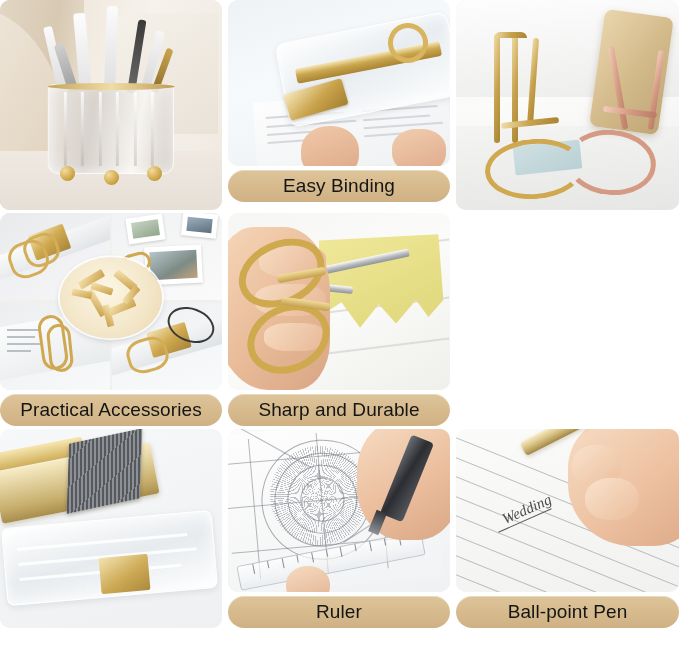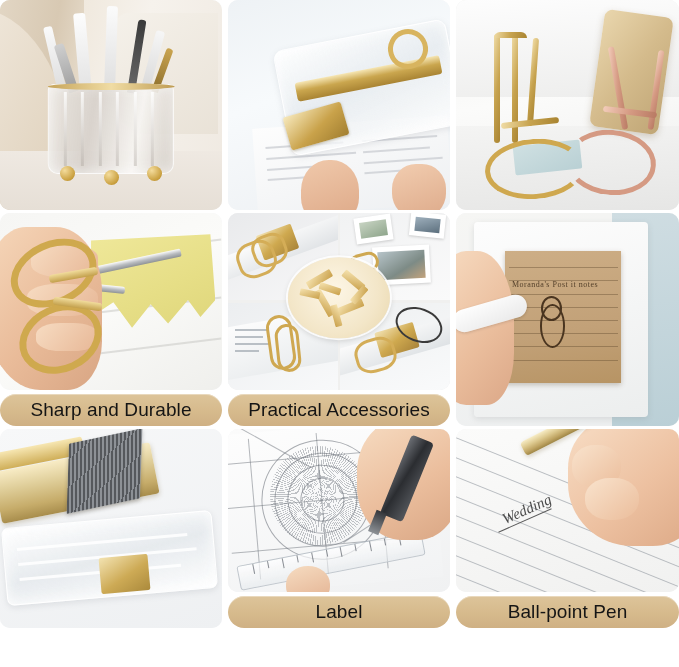--- a/index.html
+++ b/index.html
@@ -307,20 +307,21 @@
             <div class="bind-line" style="left:56%;top:58%;width:30%"></div>
           </div>
           <div class="bind-body"></div>
           <div class="bind-gold"></div>
           <div class="bind-plate"></div>
           <div class="bind-ring"></div>
           <div class="finger-a"></div>
           <div class="finger-b"></div>
         </div>
       </div>
+      <div class="caption cap-r1">Easy Binding</div>
     </div>
 
     <div class="cell">
       <div class="photo">
         <div class="ph bg-phone">
           <div class="sheet" style="left:0;top:0;width:100%;height:46%;background:linear-gradient(175deg,#fdfdfd,#ededec)"></div>
           <div class="sheet" style="left:0;bottom:0;width:100%;height:40%;background:linear-gradient(175deg,#f4f4f3,#e6e6e5)"></div>
           <div class="pad-blue"></div>
 
           <div>
@@ -334,45 +335,20 @@
 
           <div class="phone-gold"></div>
           <div>
             <div class="rosewire" style="right:26%;top:22%;width:6px;height:40%;transform:rotate(-10deg)"></div>
             <div class="rosewire" style="right:9%;top:24%;width:6px;height:38%;transform:rotate(8deg)"></div>
             <div class="rosewire" style="right:10%;top:52%;width:24%;height:6px;transform:rotate(7deg);border-radius:6px"></div>
             <div class="gold-loop" style="right:10%;top:62%;width:36%;height:26%;border-color:#d59a83 #d59a83 #d59a83 transparent;transform:rotate(5deg)"></div>
           </div>
         </div>
       </div>
-    </div>
-
-    <div class="cell">
-      <div class="photo">
-        <div class="ph bg-scissors">
-          <div class="fold" style="left:0;top:22%;width:100%;transform:rotate(-7deg)"></div>
-          <div class="fold" style="left:0;top:55%;width:100%;transform:rotate(-7deg)"></div>
-          <div class="fold" style="left:0;top:78%;width:100%;transform:rotate(-7deg)"></div>
-          <div class="yellowpaper"></div>
-
-          <div class="s-blade" style="left:36%;top:26%;width:46%;height:8px;transform:rotate(-12deg)"></div>
-          <div class="s-blade" style="left:30%;top:40%;width:26%;height:7px;transform:rotate(6deg)"></div>
-          <div class="s-pivot" style="left:38%;top:36%"></div>
-
-          <div class="hand4"></div>
-          <div class="finger4" style="left:14%;top:18%;width:30%;height:18%"></div>
-          <div class="finger4" style="left:12%;top:40%;width:32%;height:18%"></div>
-          <div class="finger4" style="left:16%;top:62%;width:28%;height:16%"></div>
-          <div class="s-ring" style="left:4%;top:16%;width:34%;height:28%"></div>
-          <div class="s-ring" style="left:8%;top:52%;width:32%;height:30%"></div>
-          <div style="position:absolute;left:22%;top:33%;width:22%;height:8px;transform:rotate(-10deg);background:linear-gradient(180deg,#f1dc9c,#c3a04c);border-radius:3px"></div>
-          <div style="position:absolute;left:24%;top:49%;width:22%;height:8px;transform:rotate(8deg);background:linear-gradient(180deg,#f1dc9c,#c3a04c);border-radius:3px"></div>
-        </div>
-      </div>
-      <div class="caption">Sharp and Durable</div>
     </div>
 
     <div class="cell">
       <div class="photo">
         <div class="ph bg-collage">
 
           <div class="quad q1">
             <div style="position:absolute;left:-10%;top:26%;width:120%;height:26%;transform:rotate(-20deg);background:linear-gradient(175deg,#fcfcfc,#dfe2e5)"></div>
             <div class="clip-body" style="left:28%;top:18%;width:34%;height:30%;transform:rotate(-20deg)"></div>
             <div class="clip-arm" style="left:8%;top:32%;width:30%;height:34%;transform:rotate(-20deg)"></div>
@@ -419,40 +395,44 @@
             <div class="gold-bit" style="left:60%;top:42%;width:20%;height:8%;transform:rotate(-48deg)"></div>
             <div class="gold-bit" style="left:12%;top:40%;width:20%;height:8%;transform:rotate(12deg)"></div>
           </div>
         </div>
       </div>
       <div class="caption">Practical Accessories</div>
     </div>
 
     <div class="cell">
       <div class="photo">
-        <div class="ph bg-label">
-          <div class="book-blue"></div>
-          <div class="book-white"></div>
-          <div class="notepad">
-            <div class="note-line" style="top:12%"></div>
-            <div class="note-line" style="top:22%"></div>
-            <div class="note-line" style="top:32%"></div>
-            <div class="note-line" style="top:42%"></div>
-            <div class="note-line" style="top:52%"></div>
-            <div class="note-line" style="top:62%"></div>
-            <div class="note-line" style="top:72%"></div>
-            <div class="note-line" style="top:82%"></div>
-            <div class="hw" style="left:6%;top:22%;font-size:8px;letter-spacing:.5px">Moranda's Post it notes</div>
-            <div style="position:absolute;left:30%;top:40%;width:18%;height:30%;border:2px solid #4a3520;border-radius:50%"></div>
-            <div style="position:absolute;left:31%;top:34%;width:15%;height:16%;border:2px solid #4a3520;border-radius:50%"></div>
-          </div>
-          <div class="note-hand"></div>
-          <div class="white-pen"></div>
-        </div>
-      </div>
+        <div class="ph bg-scissors">
+          <div class="fold" style="left:0;top:22%;width:100%;transform:rotate(-7deg)"></div>
+          <div class="fold" style="left:0;top:55%;width:100%;transform:rotate(-7deg)"></div>
+          <div class="fold" style="left:0;top:78%;width:100%;transform:rotate(-7deg)"></div>
+          <div class="yellowpaper"></div>
+
+          <div class="s-blade" style="left:36%;top:26%;width:46%;height:8px;transform:rotate(-12deg)"></div>
+          <div class="s-blade" style="left:30%;top:40%;width:26%;height:7px;transform:rotate(6deg)"></div>
+          <div class="s-pivot" style="left:38%;top:36%"></div>
+
+          <div class="hand4"></div>
+          <div class="finger4" style="left:14%;top:18%;width:30%;height:18%"></div>
+          <div class="finger4" style="left:12%;top:40%;width:32%;height:18%"></div>
+          <div class="finger4" style="left:16%;top:62%;width:28%;height:16%"></div>
+          <div class="s-ring" style="left:4%;top:16%;width:34%;height:28%"></div>
+          <div class="s-ring" style="left:8%;top:52%;width:32%;height:30%"></div>
+          <div style="position:absolute;left:22%;top:33%;width:22%;height:8px;transform:rotate(-10deg);background:linear-gradient(180deg,#f1dc9c,#c3a04c);border-radius:3px"></div>
+          <div style="position:absolute;left:24%;top:49%;width:22%;height:8px;transform:rotate(8deg);background:linear-gradient(180deg,#f1dc9c,#c3a04c);border-radius:3px"></div>
+        </div>
+      </div>
+      <div class="caption">Sharp and Durable</div>
+    </div>
+
+    <div class="cell">
     </div>
 
     <div class="cell">
       <div class="photo">
         <div class="ph bg-use">
           <div class="clear-base">
             <div class="clear-rib" style="left:6%;top:26%;width:82%"></div>
             <div class="clear-rib" style="left:6%;top:46%;width:86%"></div>
             <div class="clear-rib" style="left:6%;top:66%;width:78%"></div>
           </div>
@@ -494,21 +474,21 @@
             <div class="tick" style="left:72%;top:0;height:46%"></div>
             <div class="tick" style="left:80%;top:0;height:30%"></div>
             <div class="tick" style="left:88%;top:0;height:46%"></div>
           </div>
           <div class="hand8"></div>
           <div class="thumb8"></div>
           <div class="pen8"></div>
           <div class="pen8-tip"></div>
         </div>
       </div>
-      <div class="caption">Label</div>
+      <div class="caption">Ruler</div>
     </div>
 
     <div class="cell">
       <div class="photo">
         <div class="ph bg-pen">
           <div class="ruled">
             <div class="ruled-line" style="left:-20%;top:-6%;width:150%;transform:rotate(22deg)"></div>
             <div class="ruled-line" style="left:-20%;top:6%;width:150%;transform:rotate(22deg)"></div>
             <div class="ruled-line" style="left:-20%;top:18%;width:150%;transform:rotate(22deg)"></div>
             <div class="ruled-line" style="left:-20%;top:30%;width:150%;transform:rotate(22deg)"></div>

